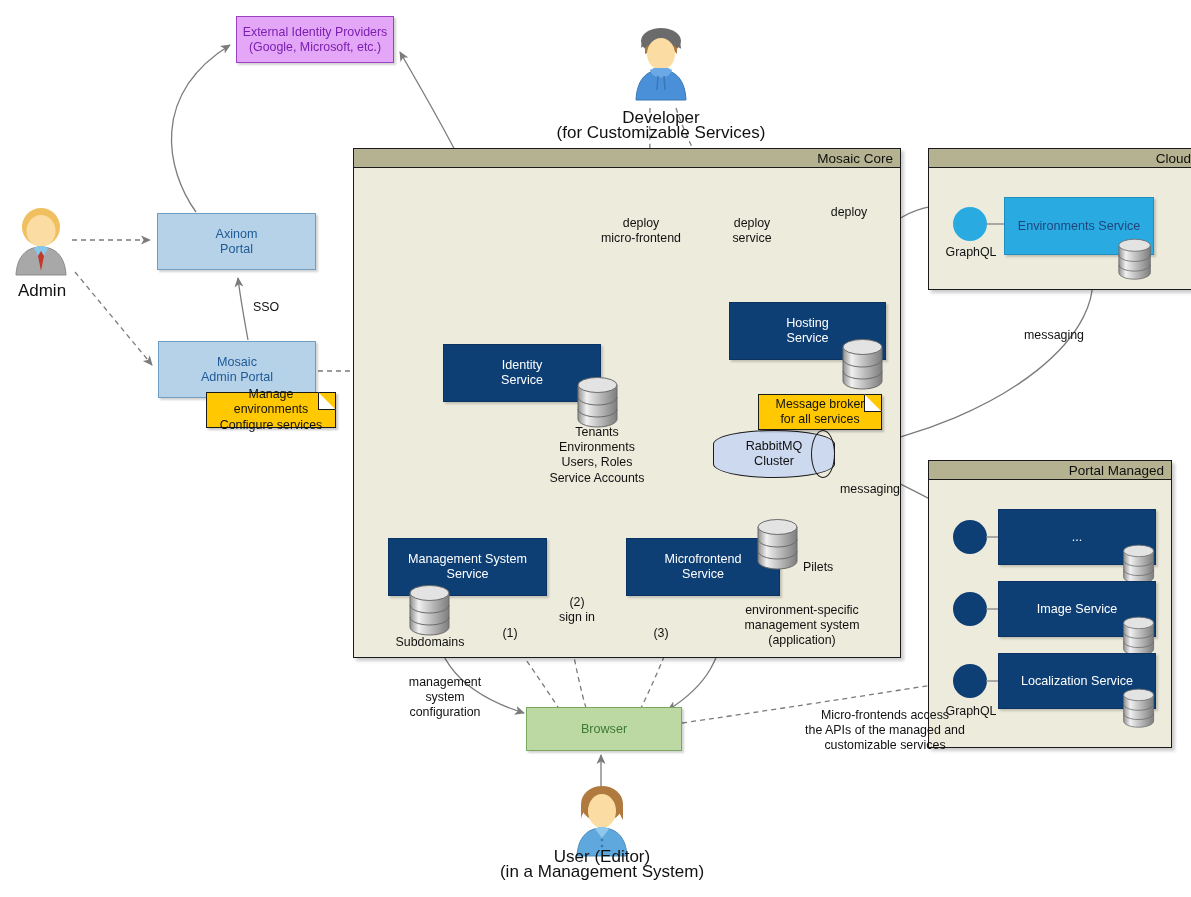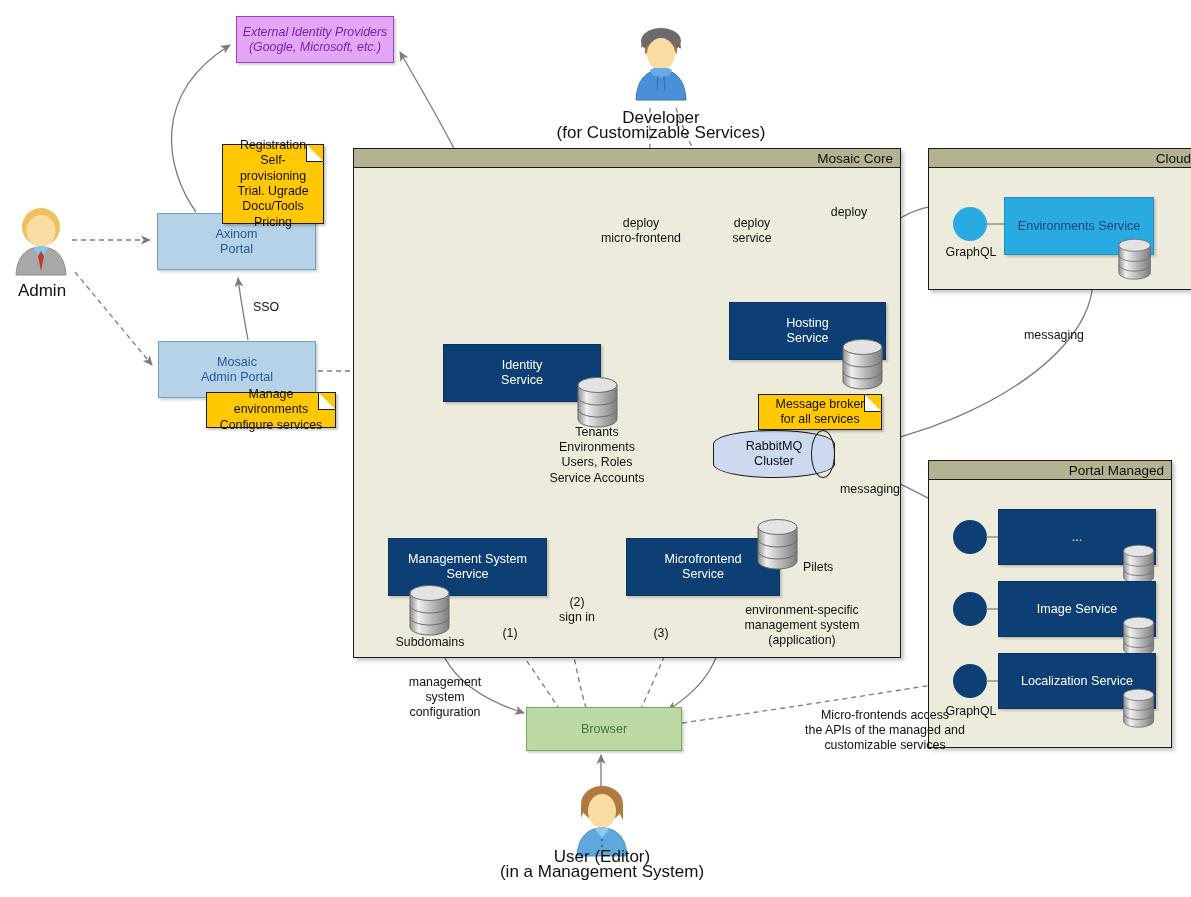--- a/index.html
+++ b/index.html
@@ -181,21 +181,21 @@
 
   <div class="container" style="left:928px;top:148px;width:271px;height:142px;padding-left:33px;">
     <div class="ctitle">Cloud</div>
   </div>
 
   <div class="container" style="left:928px;top:460px;width:244px;height:288px;">
     <div class="ctitle">Portal Managed</div>
   </div>
 
   <div class="idpbox" style="left:236px;top:16px;width:158px;height:47px;">
-    <span style="white-space: pre-line; font-style: italic;">External Identity Providers
+    <span style="white-space: pre-line;">External Identity Providers
 (Google, Microsoft, etc.)</span>
   </div>
 
   <div class="actor" style="left:10px;top:205px;">
     <svg width="62" height="72" viewBox="0 0 62 72">
 
       <ellipse cx="31" cy="22" rx="19" ry="19" fill="#f0c060"></ellipse>
       <path d="M12,22 C12,8 50,8 50,22 C50,24 48,18 44,20 C40,22 36,16 32,19 C28,22 22,17 18,21 C15,24 12,26 12,22 Z" fill="#f0c060"></path>
 
       <ellipse cx="31" cy="26" rx="14.5" ry="16" fill="#fbdda3"></ellipse>
@@ -207,28 +207,20 @@
       <path d="M31,46 L28,51 L31,66 L34,51 Z" fill="#c0392b"></path>
     </svg>
   </div>
   <div class="actorlbl" style="left:2px;top:283px;width:80px;">Admin</div>
 
   <div class="portalbox" style="left:157px;top:213px;width:159px;height:57px;">
     <span style="white-space: pre-line;">Axinom
 Portal</span>
   </div>
 
-  <div class="note" style="left:222px;top:144px;width:102px;height:80px;">
-    <div class="fold"></div>
-    <div class="inner" style="white-space: pre-line;">Registration
-Self-provisioning
-Trial. Ugrade
-Docu/Tools
-Pricing</div>
-  </div>
 
   <div class="lbl" style="left:243px;top:300px;width:46px;">SSO</div>
 
   <div class="portalbox" style="left:158px;top:341px;width:158px;height:57px;">
     <span style="white-space: pre-line;">Mosaic
 Admin Portal</span>
   </div>
 
   <div class="note" style="left:206px;top:392px;width:130px;height:36px;">
     <div class="fold"></div>

